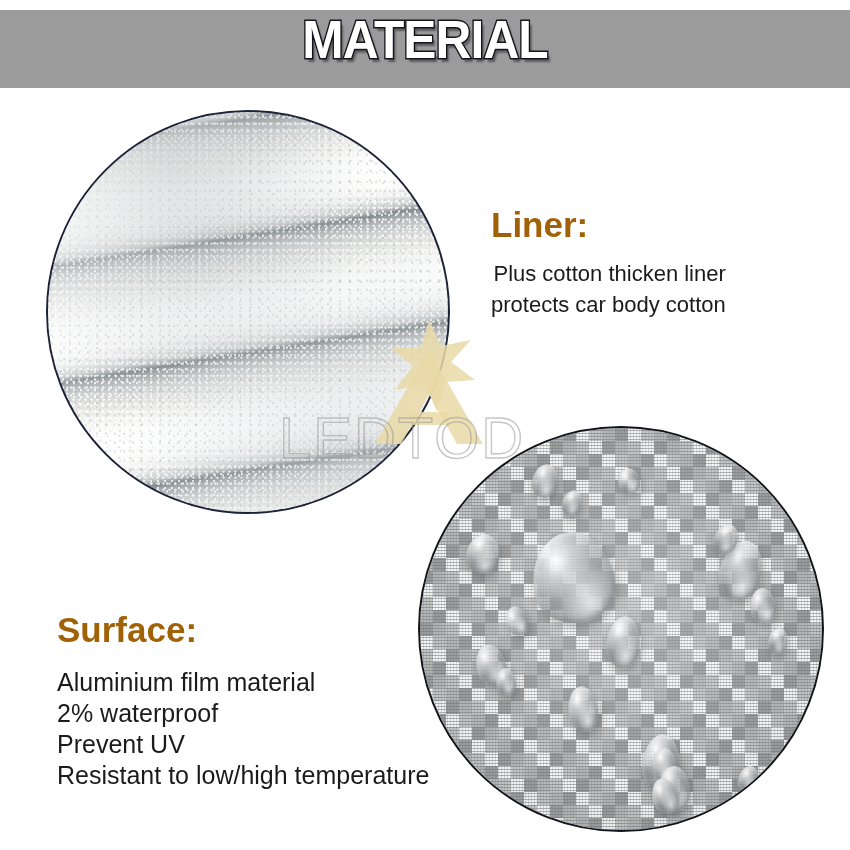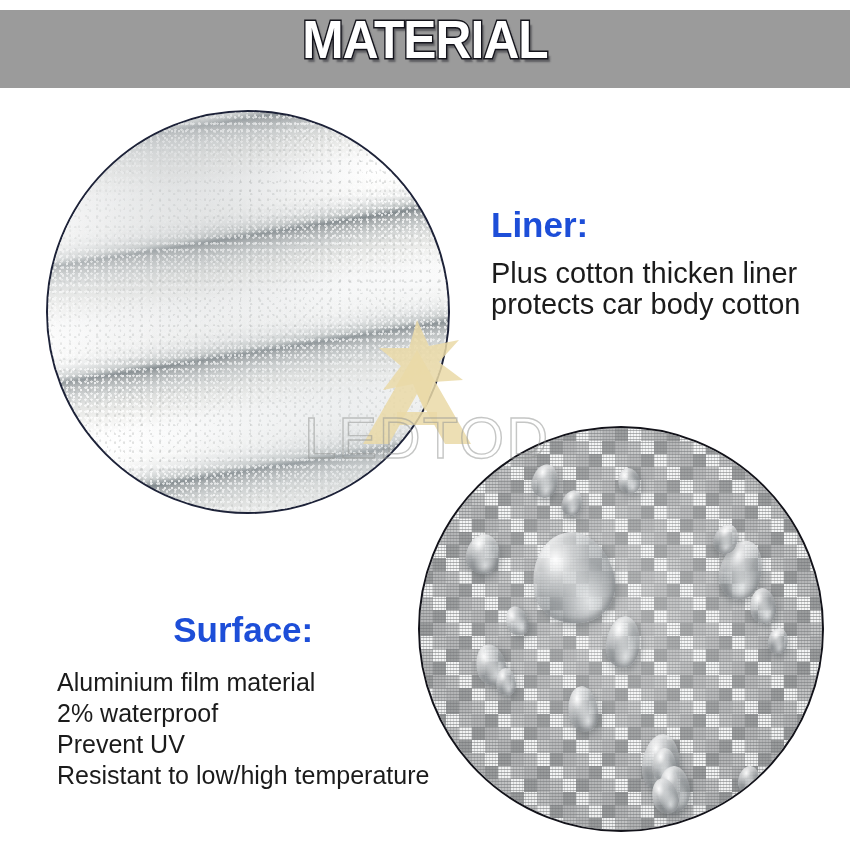--- a/index.html
+++ b/index.html
@@ -39,27 +39,26 @@
     color: #ffffff;
     transform: scaleX(0.92);
     -webkit-text-stroke: 3px #15151c;
     paint-order: stroke fill;
     text-shadow: 3px 4px 2px rgba(20,20,28,0.45);
   }
 
   
   #watermark {
     position: absolute;
-    left: 272px;
+    left: 284px;
     top: 320px;
     width: 300px;
     height: 160px;
     pointer-events: none;
     z-index: 6;
-    text-align: center;
   }
   #watermark-logo {
     position: absolute;
     left: 75px;
     top: 0px;
     width: 140px;
     height: 125px;
   }
   #watermark-text {
     position: absolute;
@@ -179,37 +178,37 @@
       inset 0 -3px 6px rgba(60,66,70,0.40),
       inset 2px 2px 5px rgba(255,255,255,0.70),
       2px 4px 7px rgba(70,76,80,0.30);
   }
 
   
   .text-block { position: absolute; z-index: 7; }
   .block-heading {
     font-family: "Liberation Sans", sans-serif;
     font-weight: bold;
-    color: #1d4ed8;
+    color: #a16207;
     white-space: nowrap;
   }
   .block-line {
     font-family: "Liberation Sans", sans-serif;
     font-weight: normal;
     color: #1b1b1b;
     white-space: nowrap;
   }
 
   #liner-block { left: 491px; top: 204px; }
   #liner-block .block-heading { font-size: 35px; line-height: 42px; }
   #liner-block .block-body { margin-top: 12px; }
-  #liner-block .block-line { font-size: 29px; line-height: 31px; }
+  #liner-block .block-line { font-size: 22px; line-height: 31px; text-align: right; }
 
   #surface-block { left: 57px; top: 608px; }
-  #surface-block .block-heading { font-size: 35px; line-height: 44px; text-align: center; }
+  #surface-block .block-heading { font-size: 35px; line-height: 44px; }
   #surface-block .block-body { margin-top: 15px; }
   #surface-block .block-line { font-size: 25px; line-height: 31px; }
 </style>
 </head>
 <body>
 
 <div id="header-banner"></div>
 <div id="header-title">MATERIAL</div>
 
 <div class="photo-circle" id="liner-photo">

